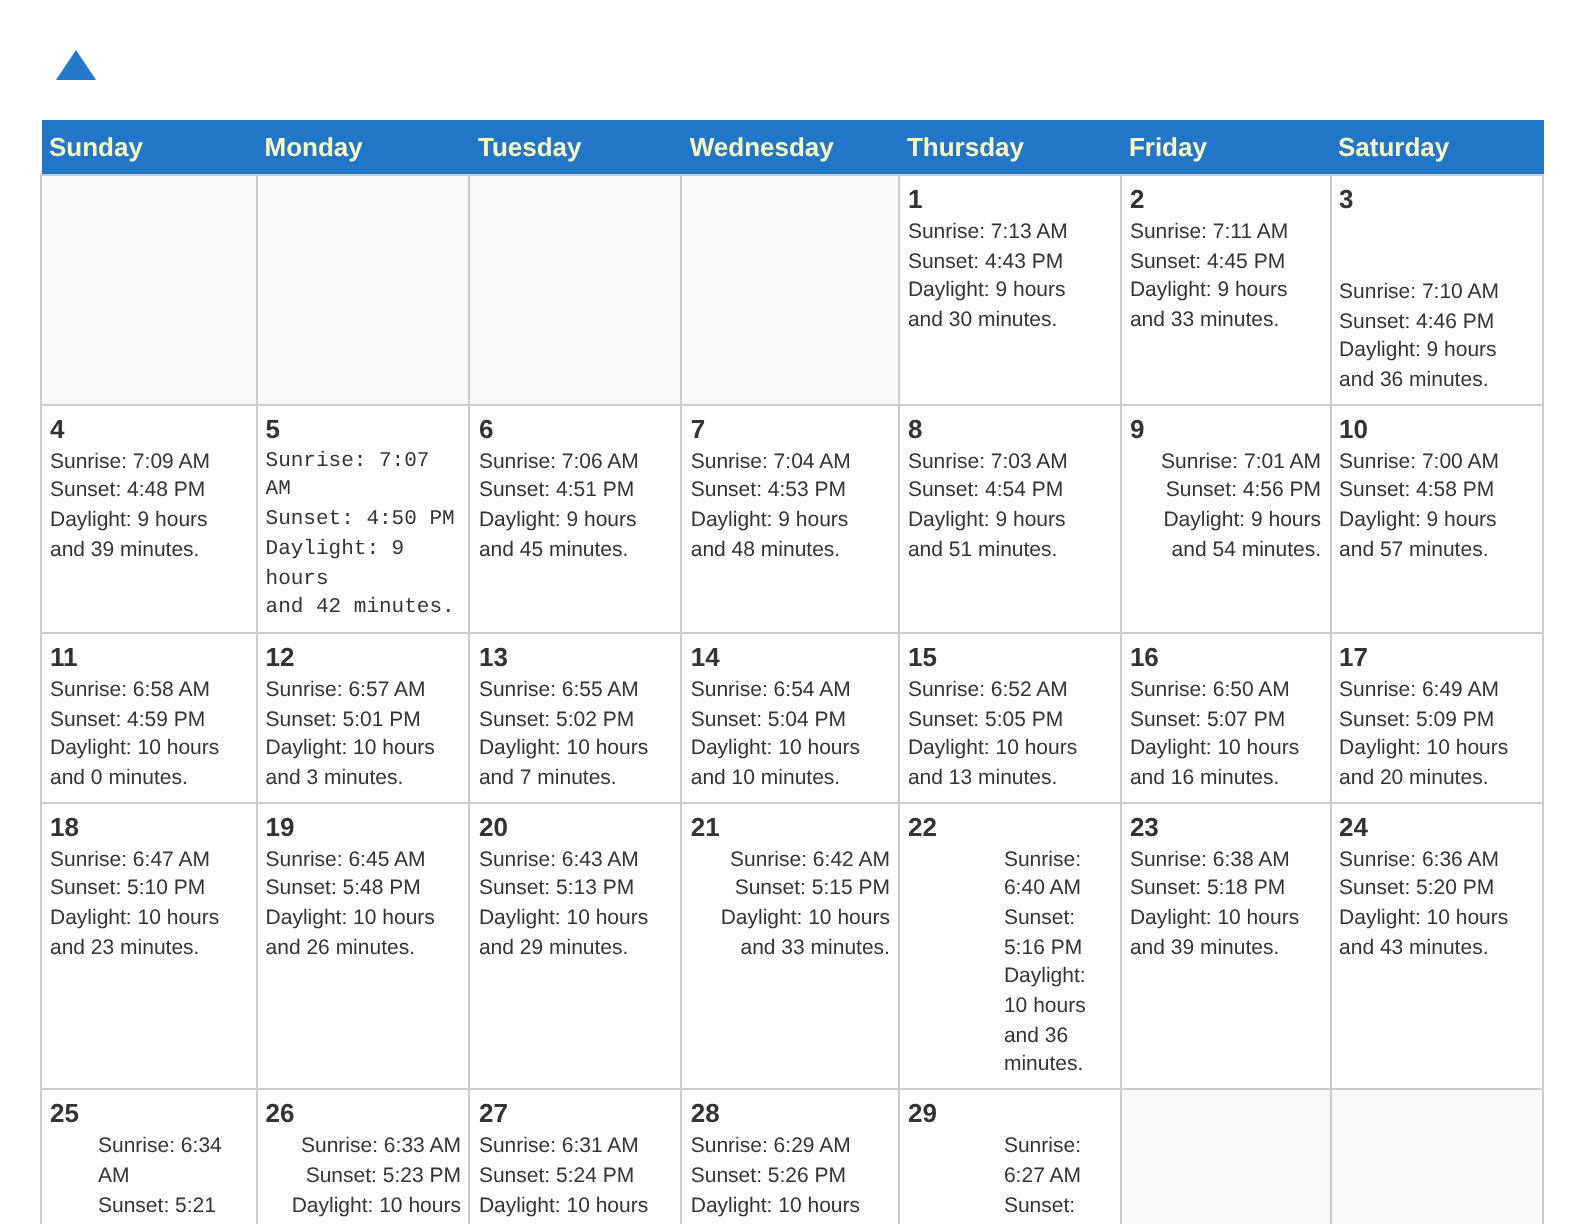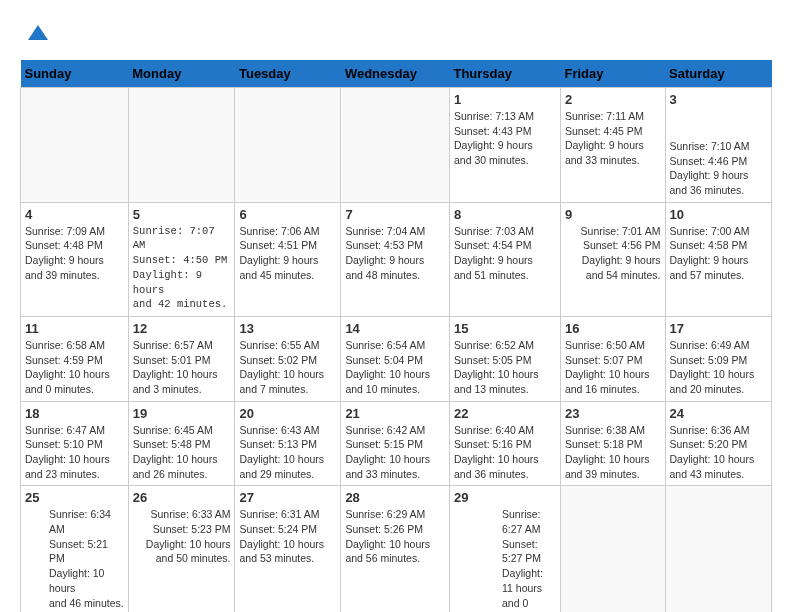--- a/index.html
+++ b/index.html
@@ -52,21 +52,21 @@
       font-size: 16px;
       color: #333;
     }
     .calendar-table {
       width: 100%;
       border-collapse: collapse;
       font-size: 11px;
     }
     .calendar-table th {
       background-color: #2176c7;
-      color: #000000;
+      color: #fef9c3;
       padding: 6px 4px;
       text-align: left;
       font-size: 13px;
       font-weight: bold;
     }
     .calendar-table td {
       border: 1px solid #ccc;
       vertical-align: top;
       padding: 4px;
       height: 80px;
@@ -265,28 +265,28 @@
         </td>
         <td>
           <div class="day-number">20</div>
           <div class="day-info" style="white-space: pre-line;">Sunrise: 6:43 AM
 Sunset: 5:13 PM
 Daylight: 10 hours
 and 29 minutes.</div>
         </td>
         <td>
           <div class="day-number">21</div>
-          <div class="day-info" style="white-space: pre-line;">Sunrise: 6:42 AM
+          <div class="day-info" style="white-space: pre-line; text-align: right;">Sunrise: 6:42 AM
 Sunset: 5:15 PM
 Daylight: 10 hours
 and 33 minutes.</div>
         </td>
         <td>
           <div class="day-number">22</div>
-          <div class="day-info" style="white-space: pre-line;">Sunrise: 6:40 AM
+          <div class="day-info" style="white-space: pre-line; margin-left: 48px;">Sunrise: 6:40 AM
 Sunset: 5:16 PM
 Daylight: 10 hours
 and 36 minutes.</div>
         </td>
         <td>
           <div class="day-number">23</div>
           <div class="day-info" style="white-space: pre-line;">Sunrise: 6:38 AM
 Sunset: 5:18 PM
 Daylight: 10 hours
 and 39 minutes.</div>

